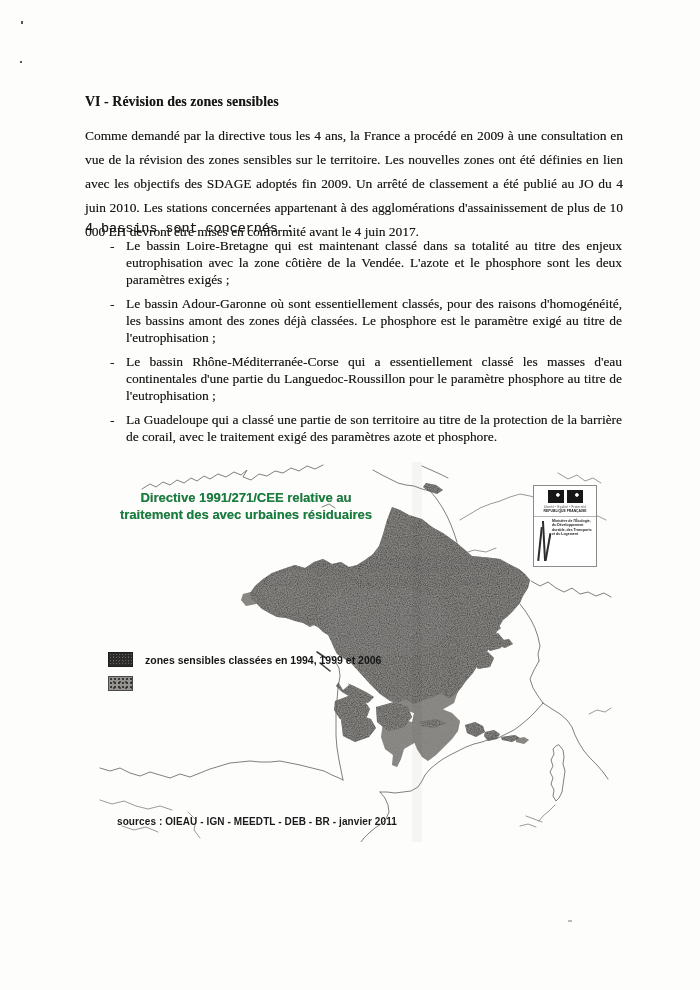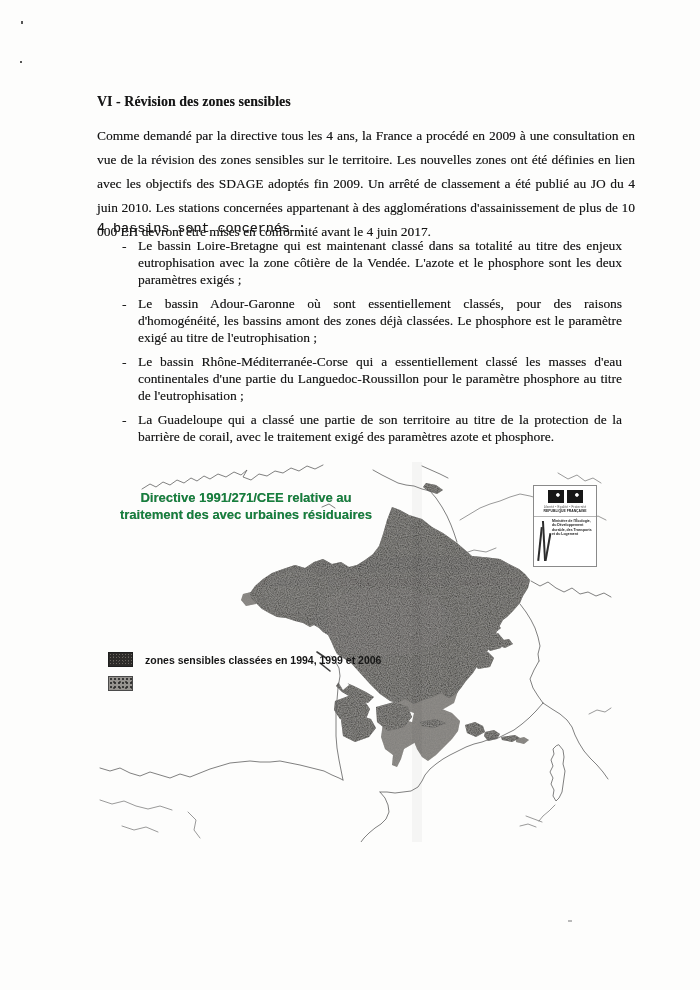--- a/index.html
+++ b/index.html
@@ -6,21 +6,20 @@
   body{
     width:700px;height:990px;position:relative;overflow:hidden;
     background:#fdfdfc;
     font-family:"Liberation Serif", serif;
     color:#161616;
   }
   .speck{position:absolute;background:#555;}
   
   .doc-text{
     text-shadow:0.2px 0.2px 0.4px rgba(20,20,20,0.45);
-    margin-left:12px;
   }
   .heading{
     position:absolute;left:85px;top:85px;
     font-size:13.8px;font-weight:bold;letter-spacing:0.1px;
   }
   .para{
     position:absolute;left:85px;top:111px;width:538px;
     font-size:13.4px;line-height:24px;text-align:justify;
   }
   .list-intro{
@@ -237,20 +236,21 @@
   <div class="legend">
     <div class="legend-row">
       <span class="swatch dark"></span>
       <span class="legend-label">zones sensibles classées en 1994, 1999 et 2006</span>
     </div>
     <div class="legend-row">
       <span class="swatch gray"></span>
     </div>
   </div>
 
+  <div class="sources">sources : OIEAU - IGN - MEEDTL - DEB - BR - janvier 2011</div>
 
   <div class="logo-box">
     <div class="logo-top">
       <div class="marianne">
         <span class="flag"></span>
         <span class="flag"></span>
       </div>
       <div class="motto">Liberté • Égalité • Fraternité</div>
       <div class="republic">RÉPUBLIQUE FRANÇAISE</div>
     </div>

